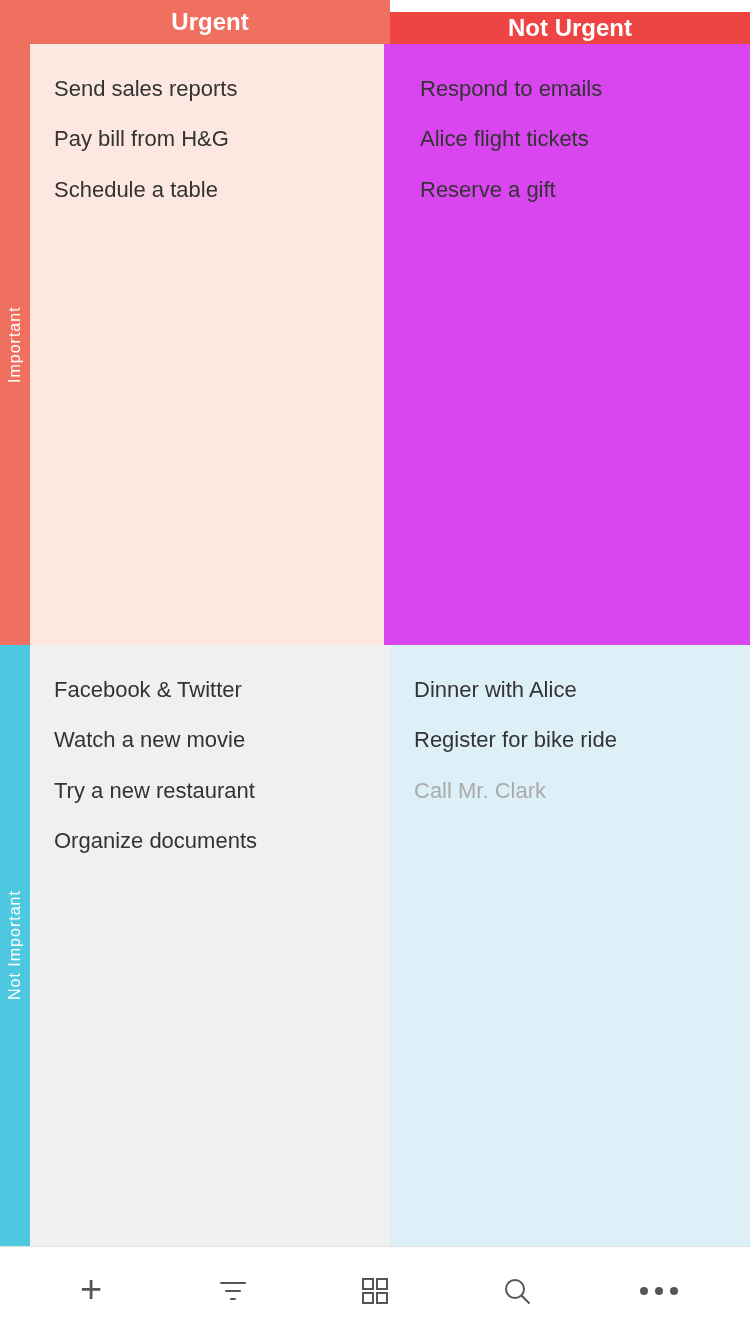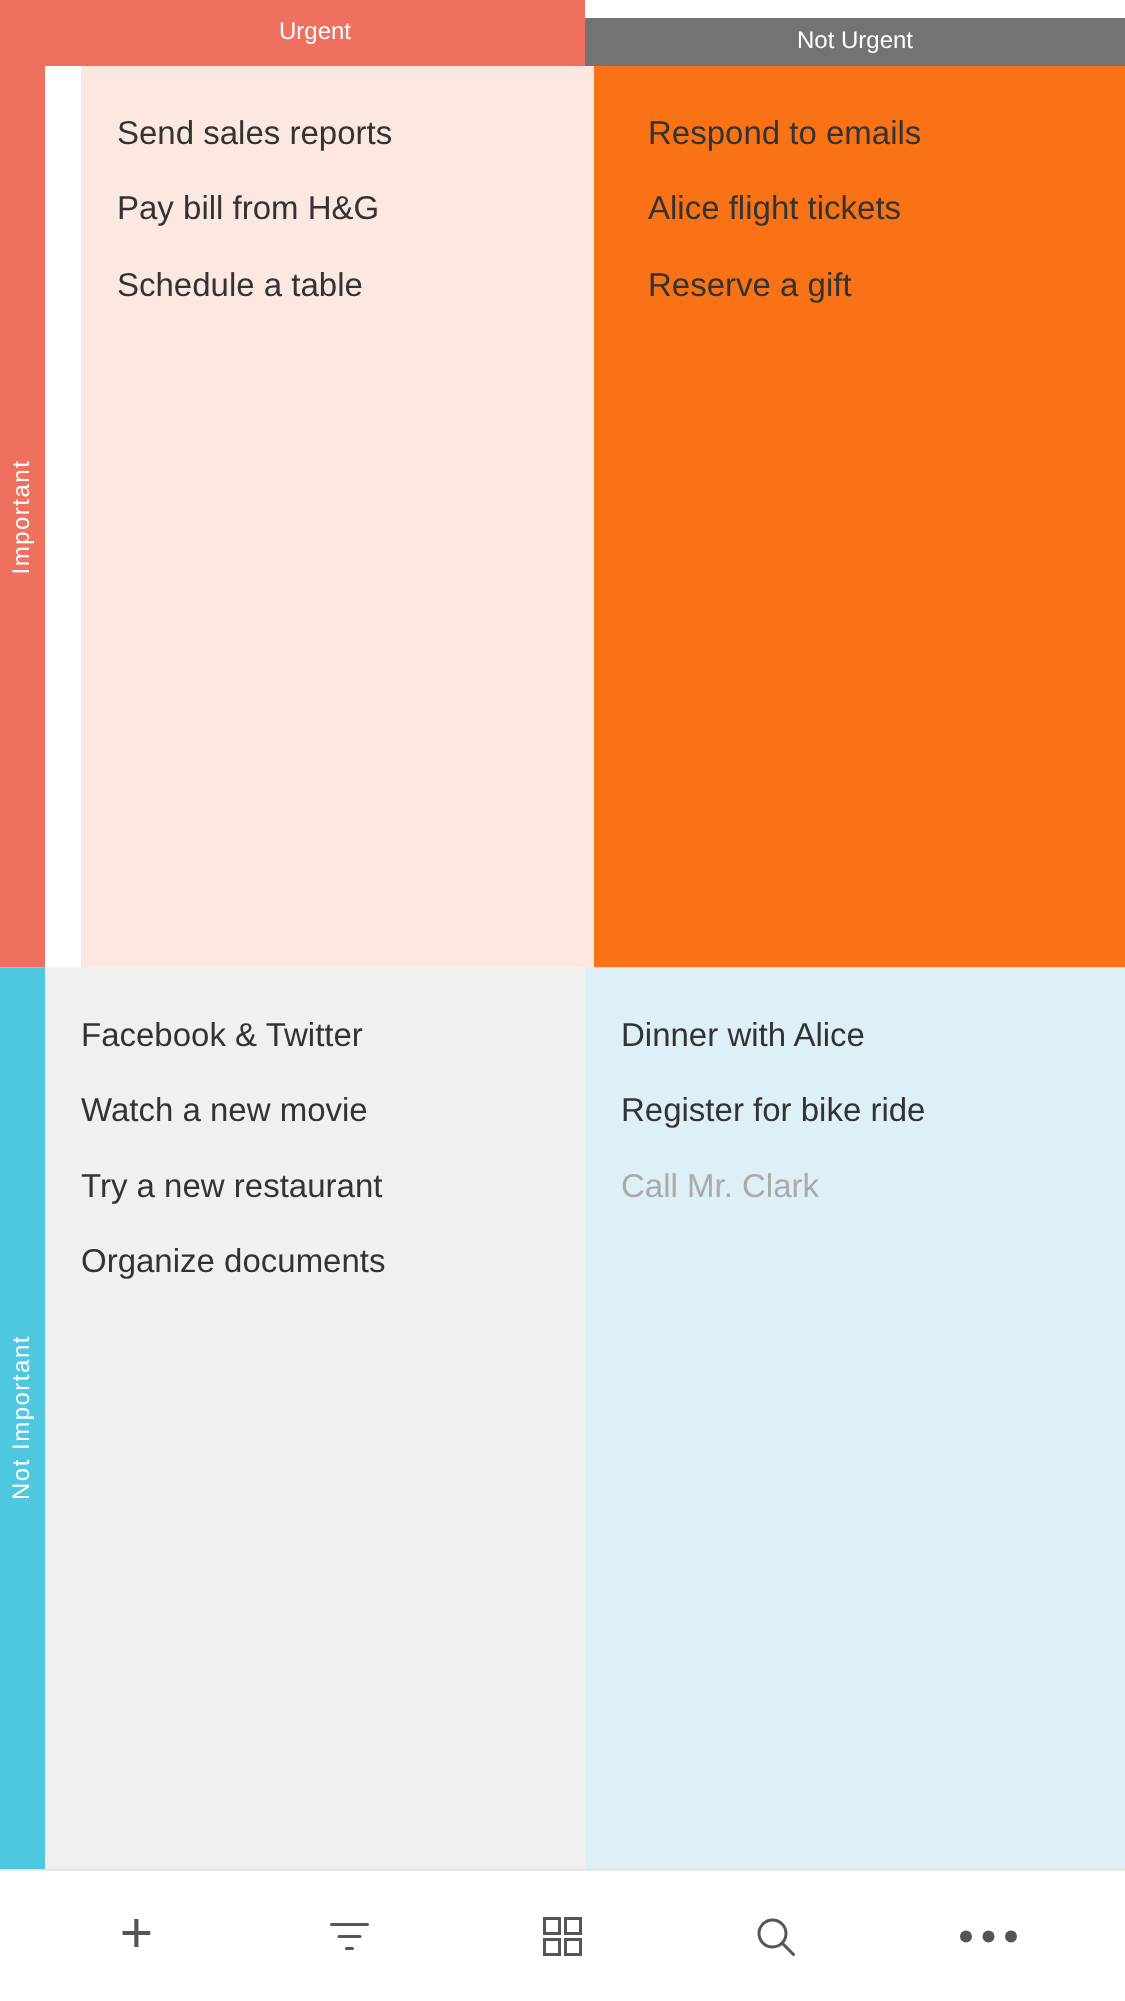--- a/index.html
+++ b/index.html
@@ -44,44 +44,44 @@
 
     .row-label.not-important {
       background-color: #4dc8e0;
     }
 
     .col-header {
       flex: 1;
       display: flex;
       align-items: center;
       justify-content: center;
-      font-size: 16px;
-      font-weight: 400;
+      font-size: 24px;
+      font-weight: 700;
       color: #fff;
     }
 
     .col-header.urgent {
       background-color: #f07060;
     }
 
     .col-header.not-urgent {
-      background-color: #737373;
+      background-color: #ef4444;
       margin-top: 12px;
     }
 
     .quadrant {
       flex: 1;
       padding: 20px 24px;
       display: flex;
       flex-direction: column;
       gap: 0;
     }
 
-    .quadrant.q1 { background-color: #fce8e0; margin-left: 24px; }
-    .quadrant.q2 { background-color: #f97316; padding-left: 36px; }
+    .quadrant.q1 { background-color: #fce8e0; }
+    .quadrant.q2 { background-color: #d946ef; padding-left: 36px; }
     .quadrant.q3 { background-color: #ddf0f8; }
     .quadrant.q4 { background-color: #f0f0f0; }
 
     .task-item {
       font-size: 22px;
       color: #333;
       padding: 12px 0;
       line-height: 1.2;
     }
 

